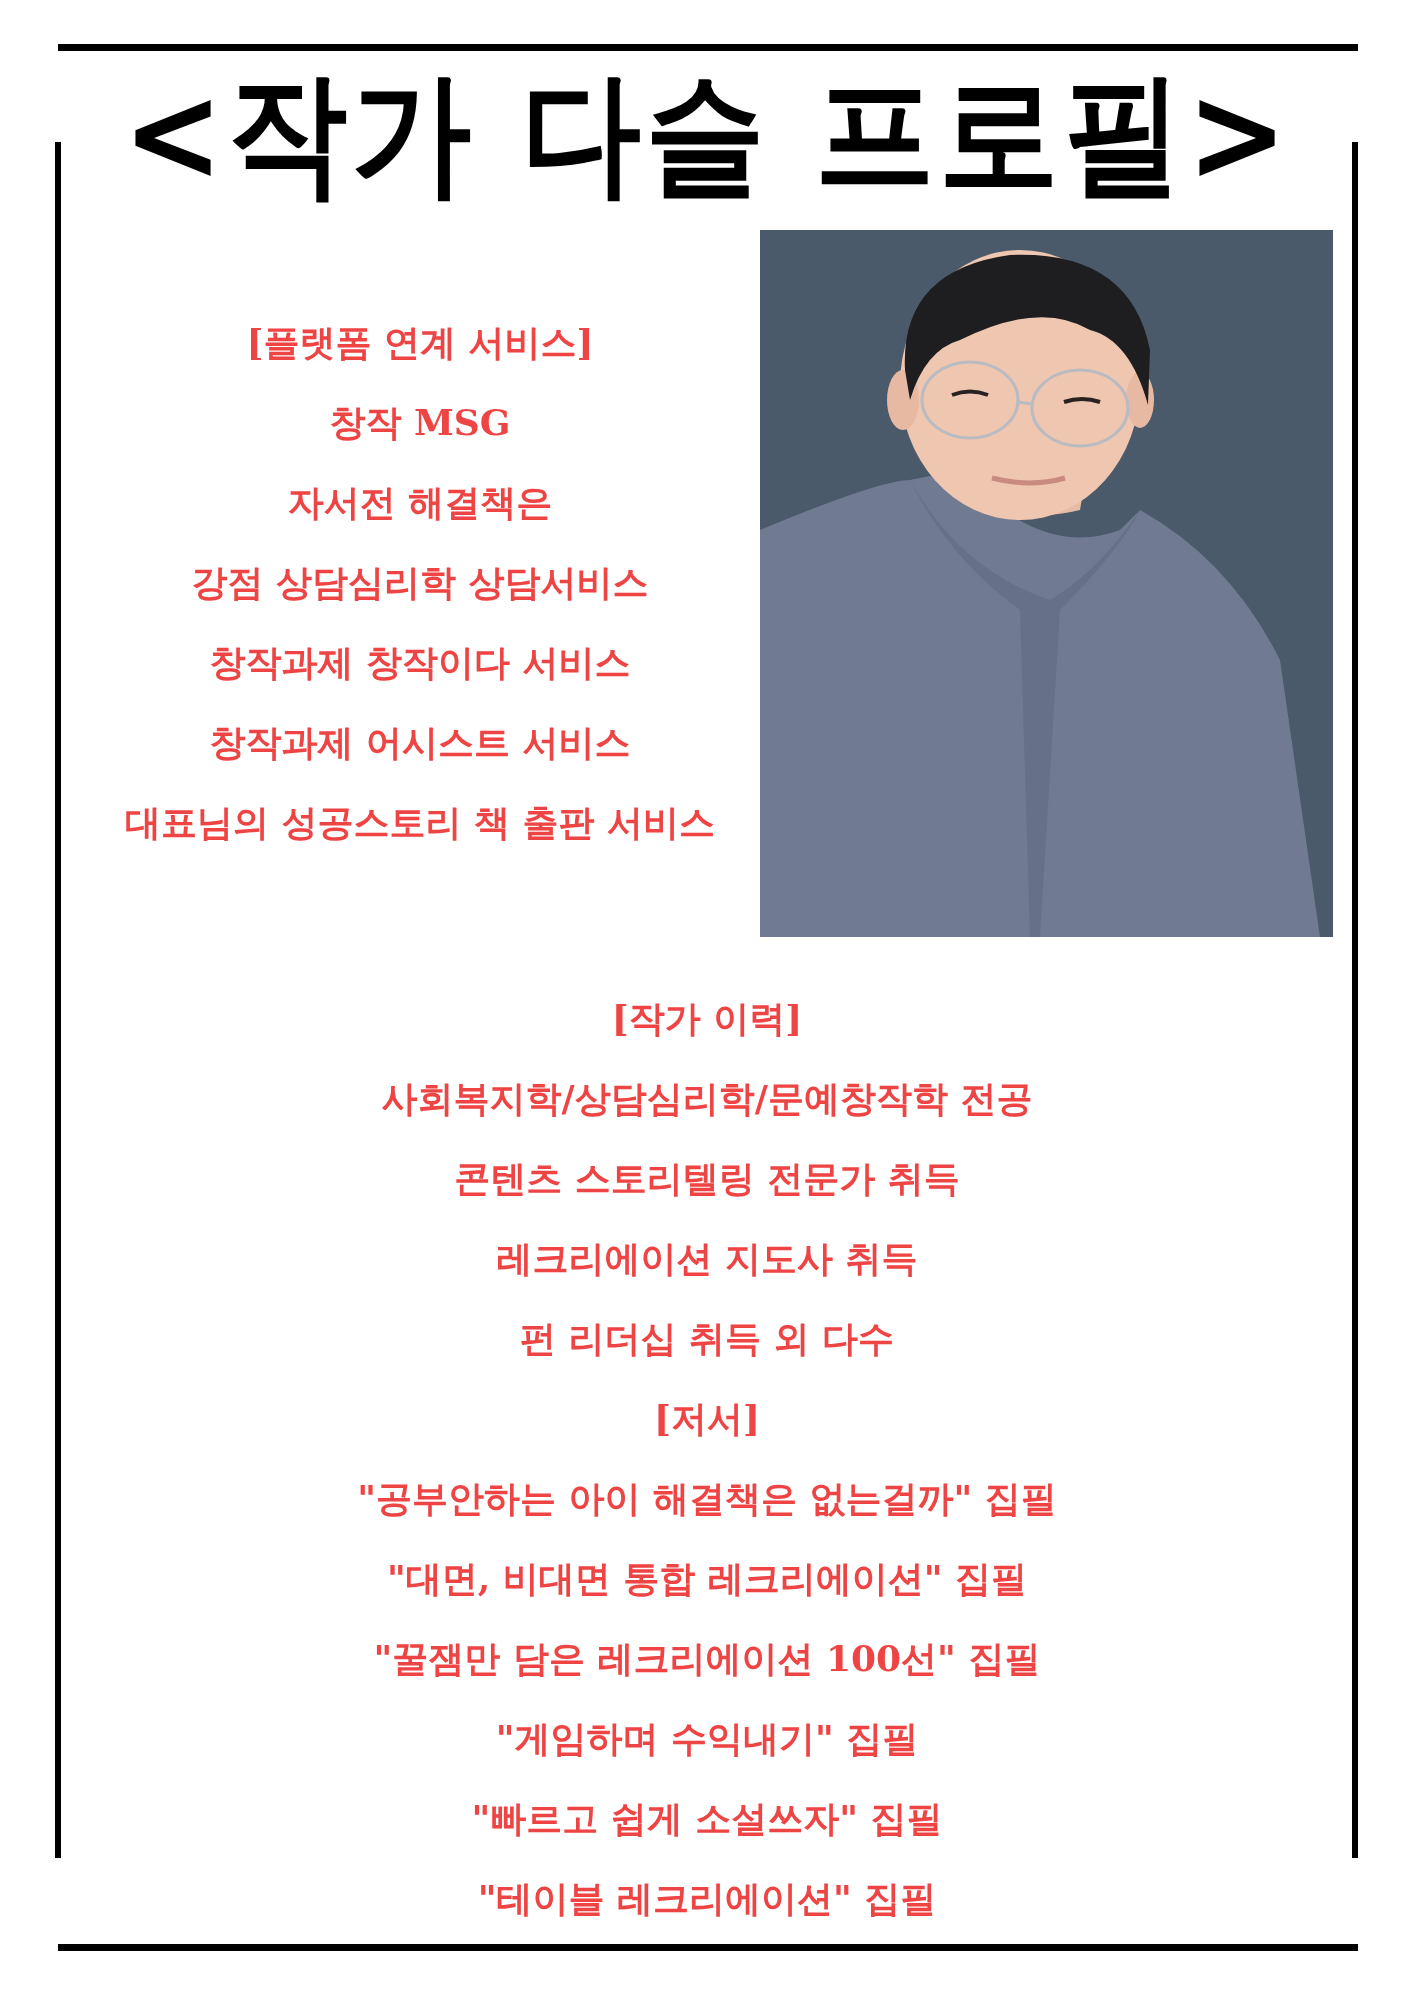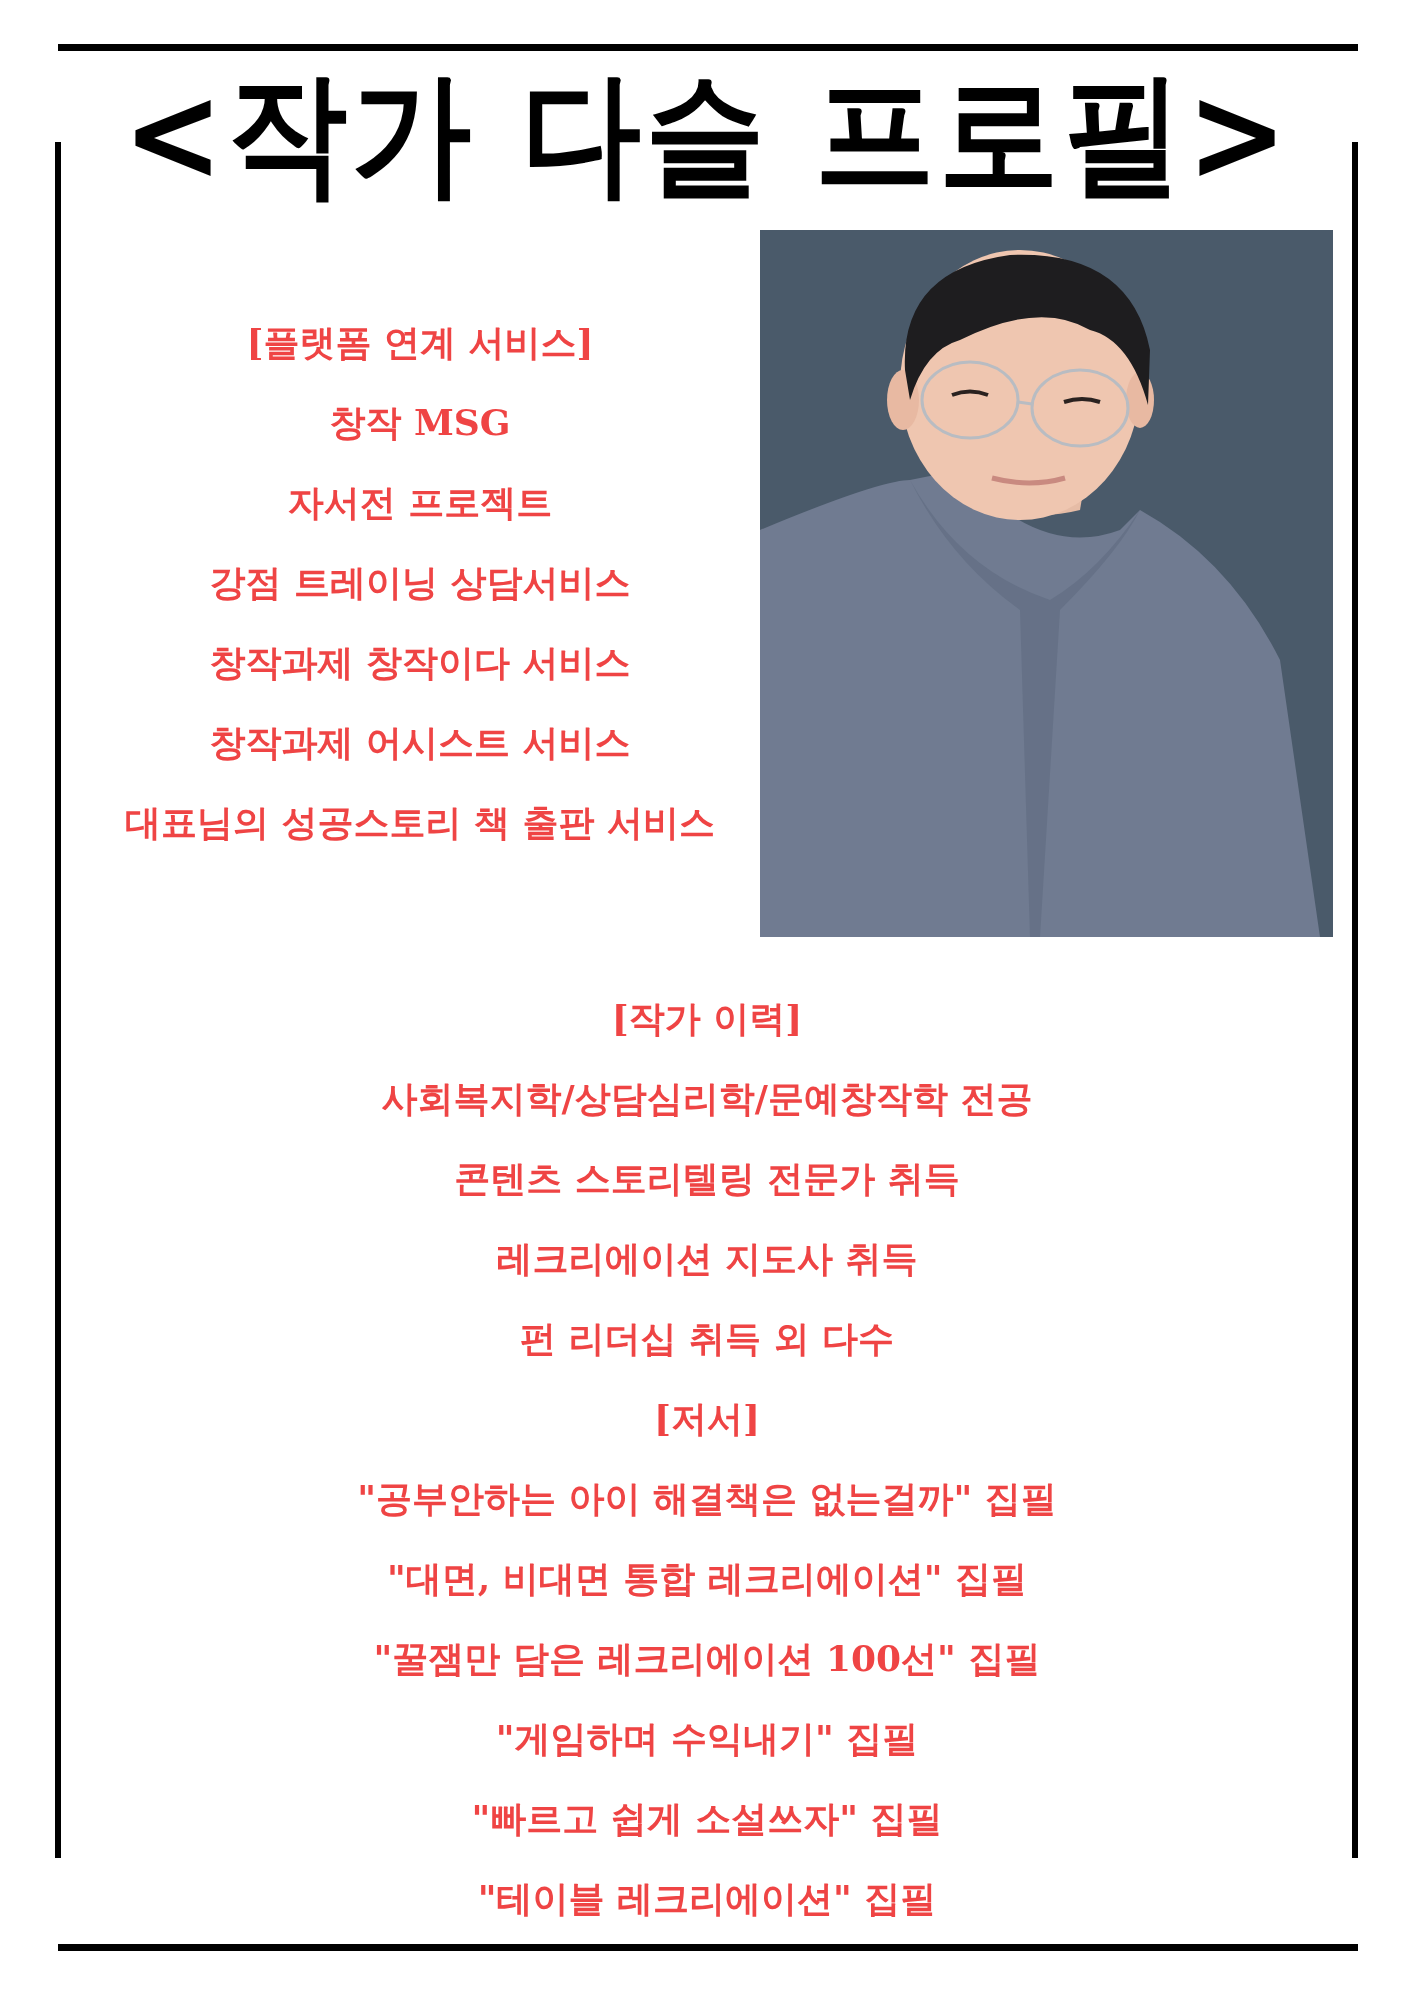--- a/index.html
+++ b/index.html
@@ -70,22 +70,22 @@
 
     <path d="M192 165 Q210 158 228 165" stroke="#2a2220" stroke-width="4" fill="none"></path>
     <path d="M304 172 Q322 166 340 172" stroke="#2a2220" stroke-width="4" fill="none"></path>
 
     <path d="M232 248 Q270 258 305 248" stroke="#c98a80" stroke-width="5" fill="none"></path>
   </svg>
 </div>
 
 <div class="line left-col" style="top:318px;">[플랫폼 연계 서비스]</div>
 <div class="line left-col" style="top:398px;">창작 MSG</div>
-<div class="line left-col" style="top:478px;">자서전 프로젝트</div>
-<div class="line left-col" style="top:558px;">강점 트레이닝 상담서비스</div>
+<div class="line left-col" style="top:478px;">자서전 해결책은</div>
+<div class="line left-col" style="top:558px;">강점 상담심리학 상담서비스</div>
 <div class="line left-col" style="top:638px;">창작과제 창작이다 서비스</div>
 <div class="line left-col" style="top:718px;">창작과제 어시스트 서비스</div>
 <div class="line left-col" style="top:798px;">대표님의 성공스토리 책 출판 서비스</div>
 
 <div class="line center-col" style="top:950px;">[작가 이력]</div>
 <div class="line center-col" style="top:1030px;">사회복지학/상담심리학/문예창작학 전공</div>
 <div class="line center-col" style="top:1110px;">콘텐츠 스토리텔링 전문가 취득</div>
 <div class="line center-col" style="top:1190px;">레크리에이션 지도사 취득</div>
 <div class="line center-col" style="top:1270px;">펀 리더십 취득 외 다수</div>
 

